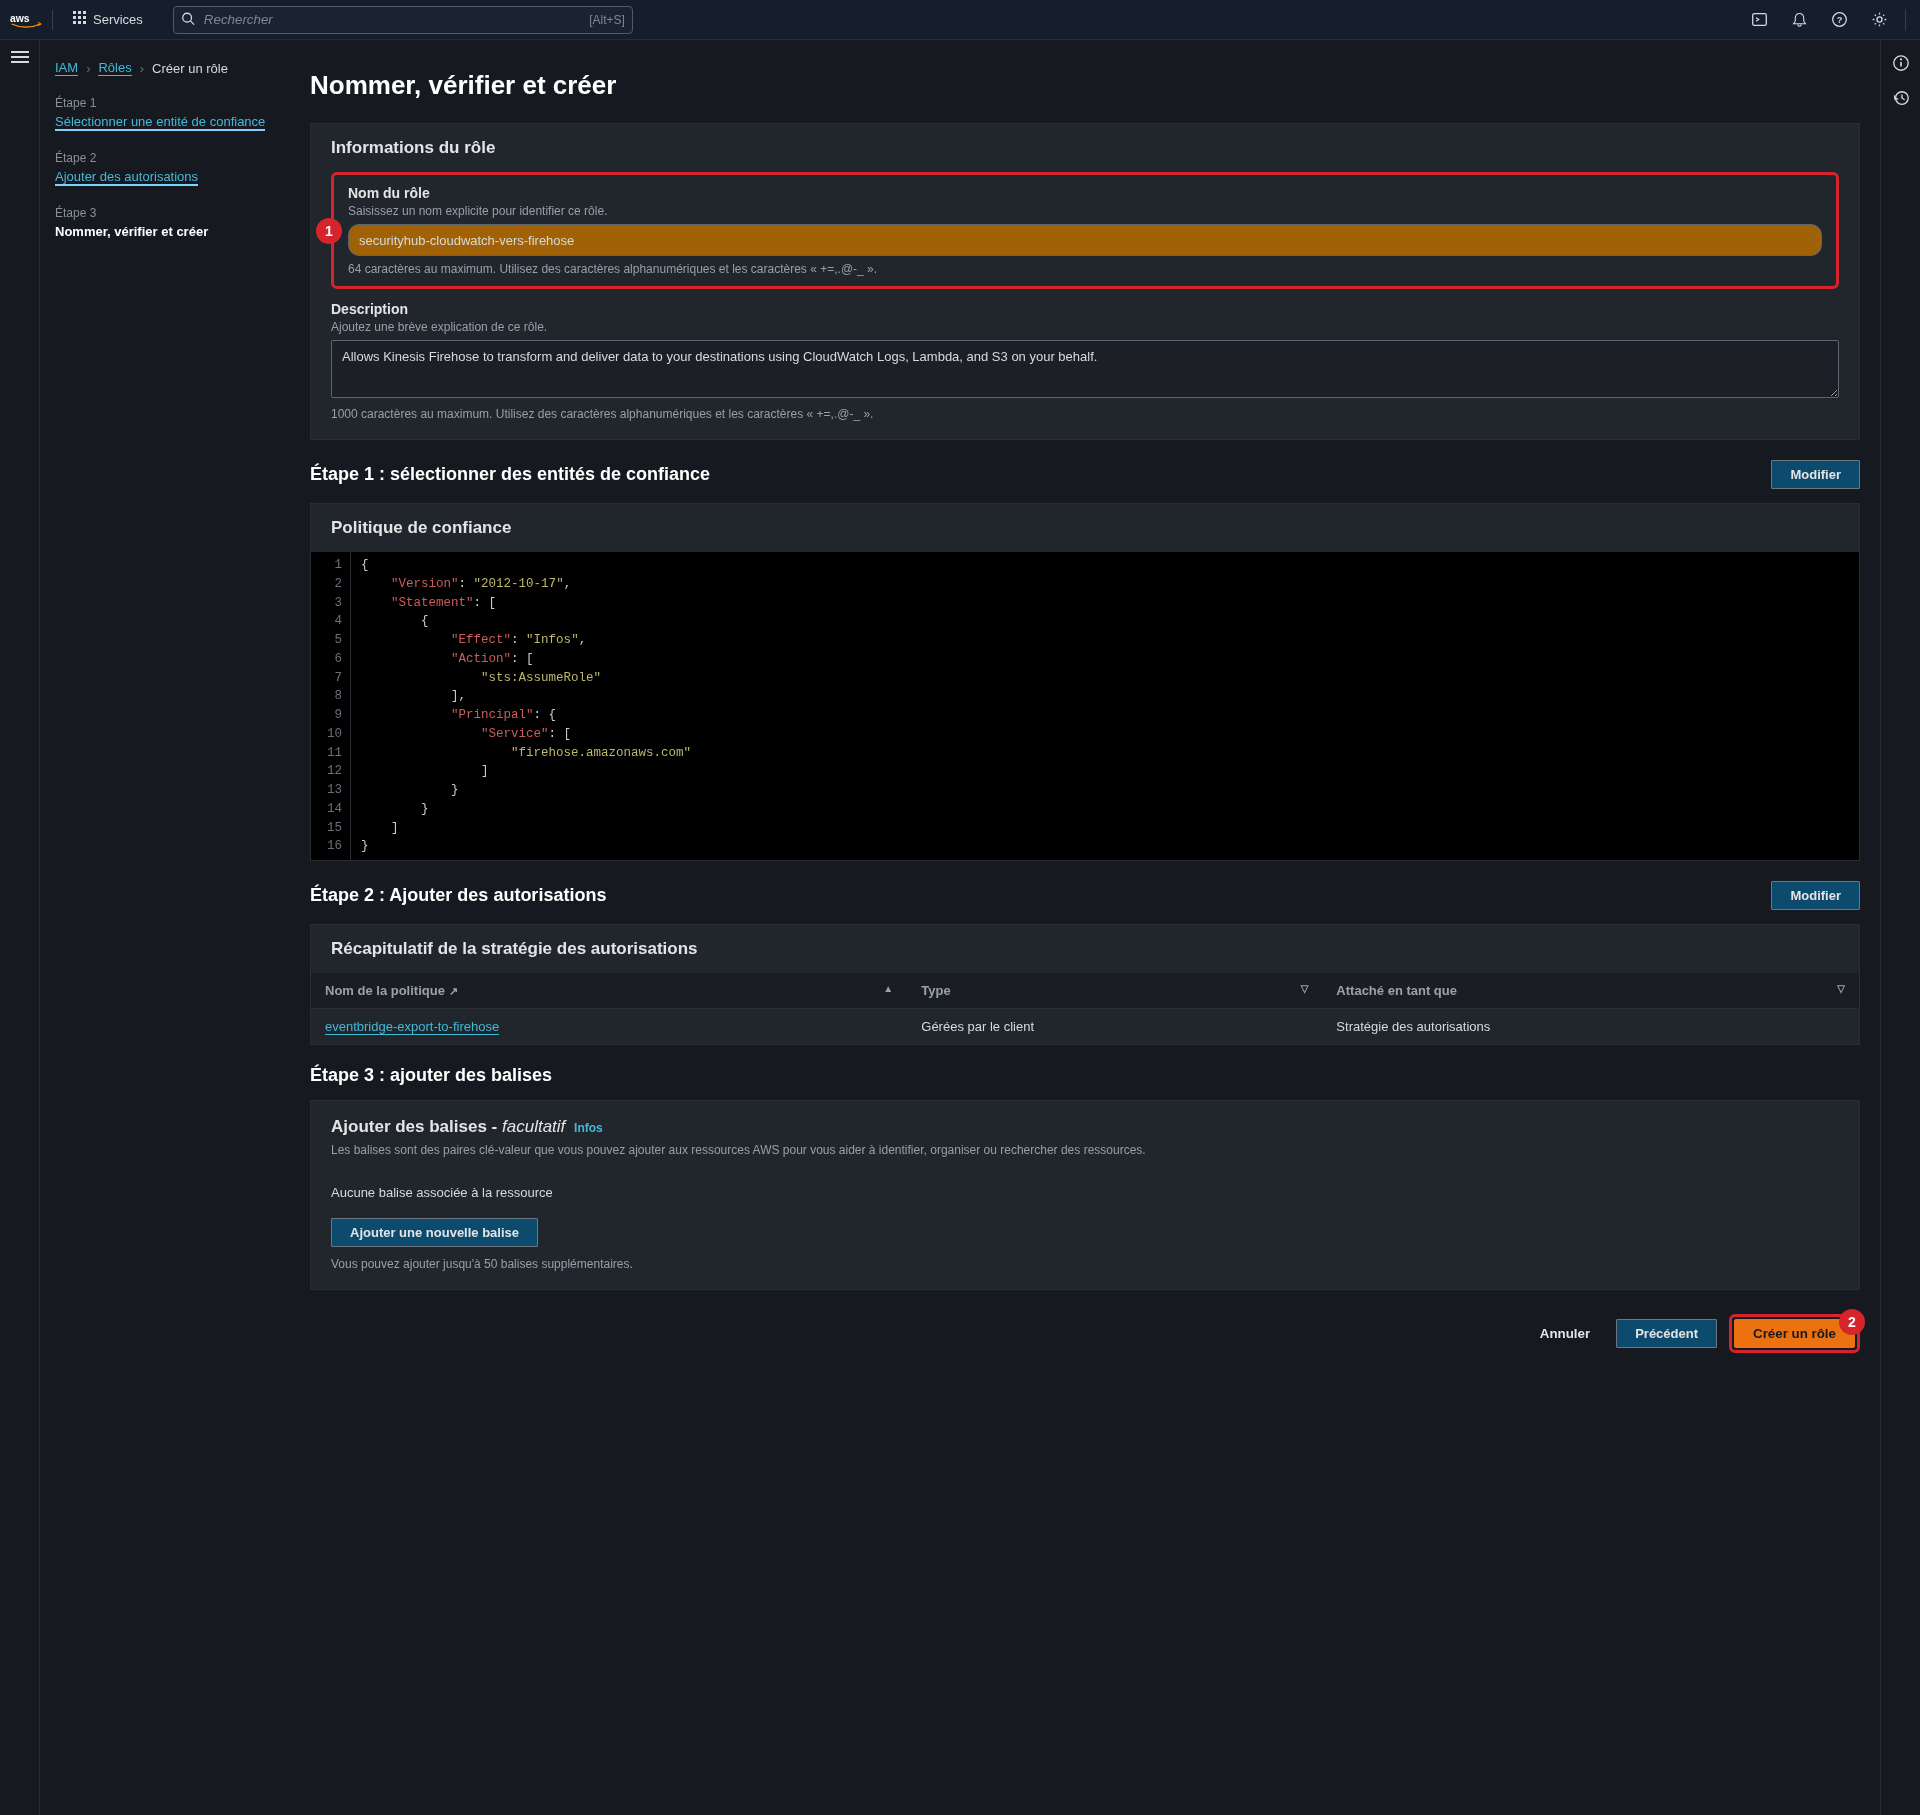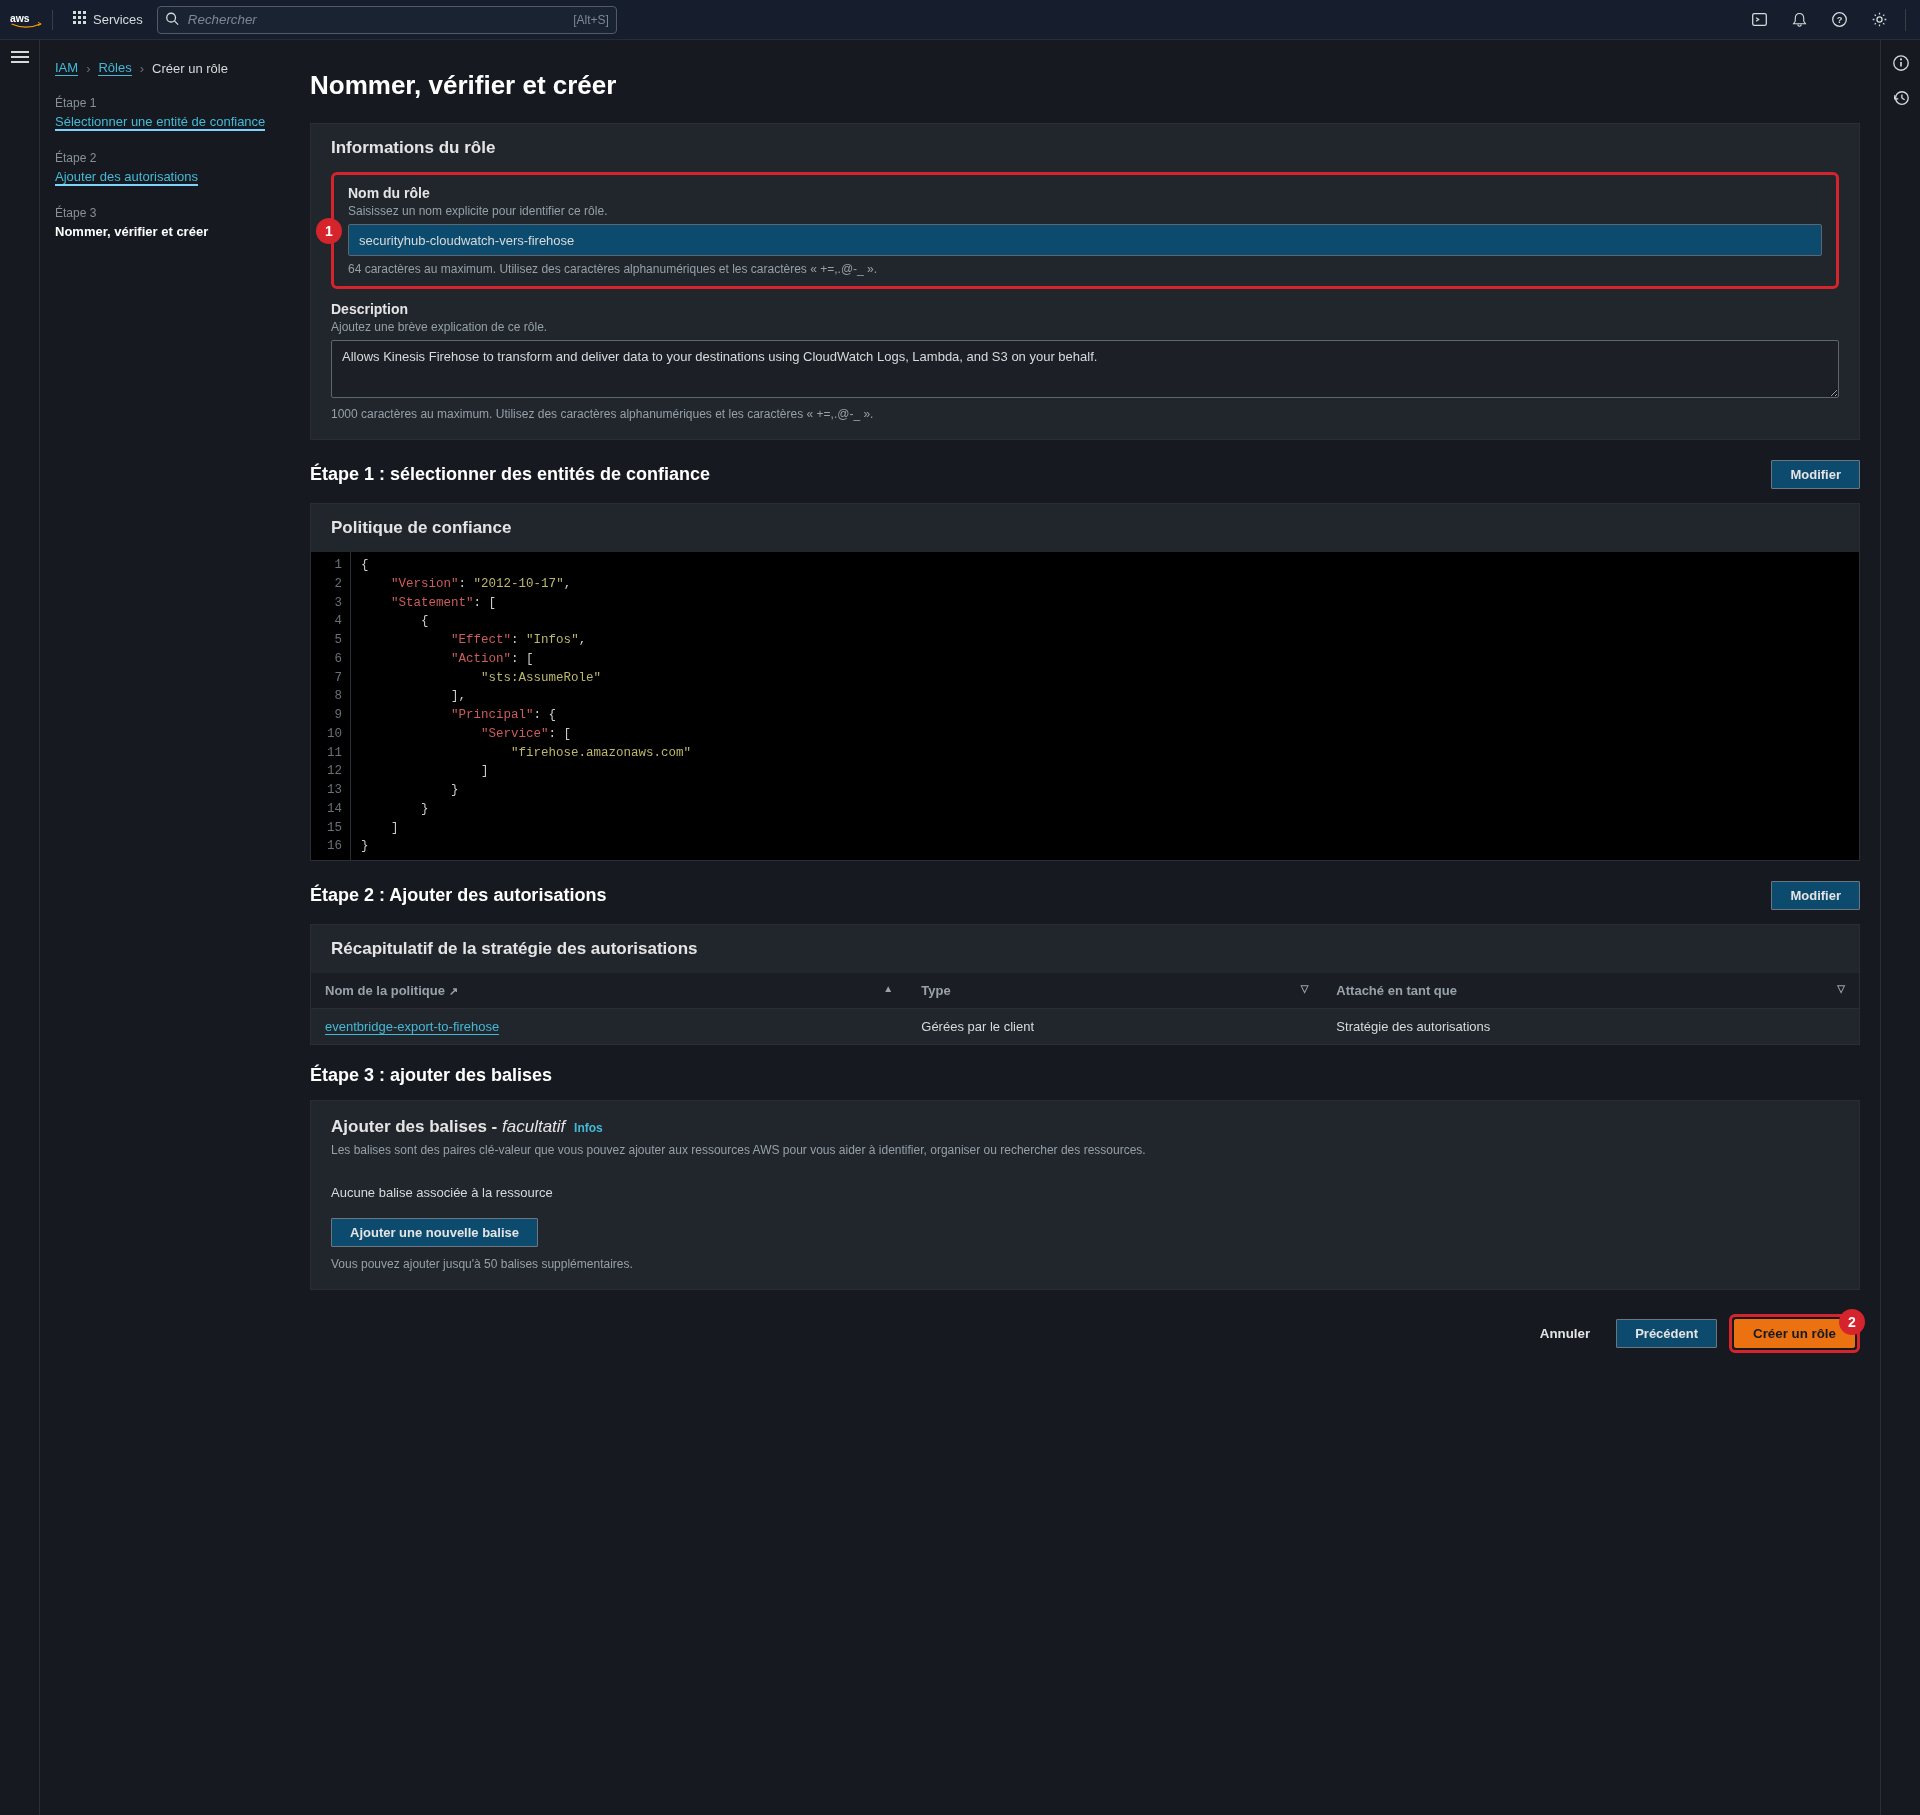--- a/index.html
+++ b/index.html
@@ -30,21 +30,21 @@
   align-items: center;
   gap: 6px;
   color: #d5dbdb;
   padding: 0 10px;
   cursor: pointer;
 }
 .grid-dots { display: inline-block; }
 .search-wrap {
   position: relative;
   flex: 0 0 460px;
-  margin-left: 4px;
+  margin-left: 20px;
 }
 .search-input {
   width: 100%;
   height: 28px;
   background: #1a2332;
   border: 1px solid #4f5b66;
   border-radius: 4px;
   color: #d5dbdb;
   padding: 0 55px 0 30px;
   font-style: italic;
@@ -134,23 +134,23 @@
   font-weight: 700;
 }
 .panel-body { padding: 0 20px 18px 20px; }
 .form-group { margin-bottom: 14px; }
 .form-label { color: #e4e4e4; font-weight: 700; font-size: 14px; }
 .form-hint { color: #95a0a9; font-size: 12px; margin: 3px 0 6px 0; }
 .form-hint2 { color: #95a0a9; font-size: 12px; margin-top: 6px; }
 .text-input {
   width: 100%;
   height: 32px;
-  background: #0c4a6e;
+  background: #a16207;
   border: 1px solid #5c6670;
-  border-radius: 2px;
+  border-radius: 11px;
   color: #d5dbdb;
   padding: 8px 10px;
   font-size: 13px;
 }
 .textarea {
   width: 100%;
   height: 58px;
   background: #1c2026;
   border: 1px solid #5c6670;
   border-radius: 2px;

